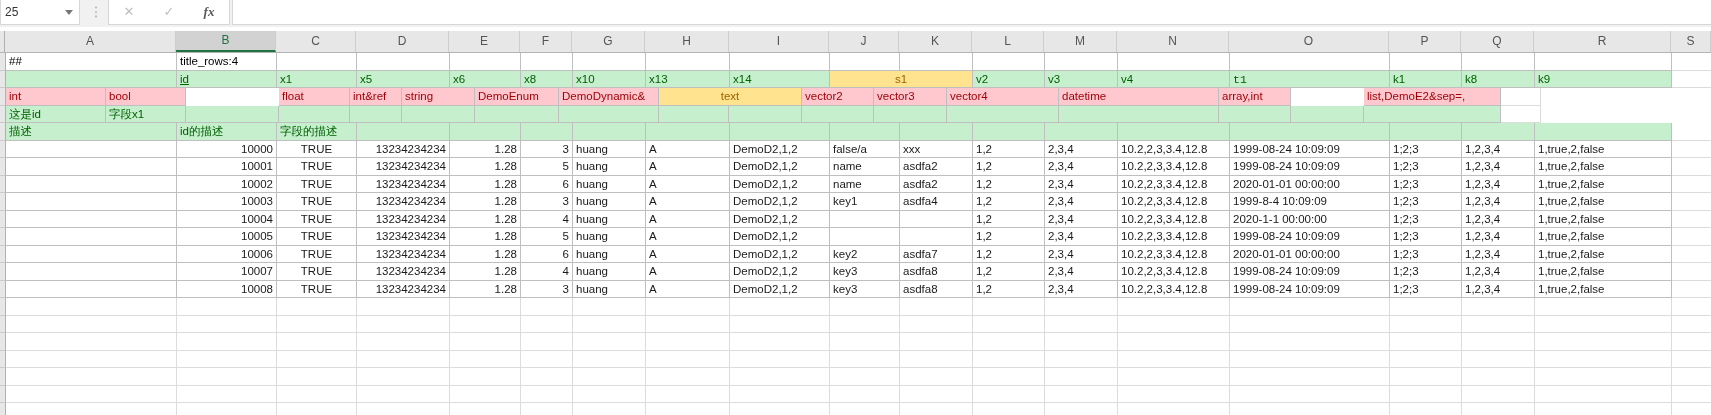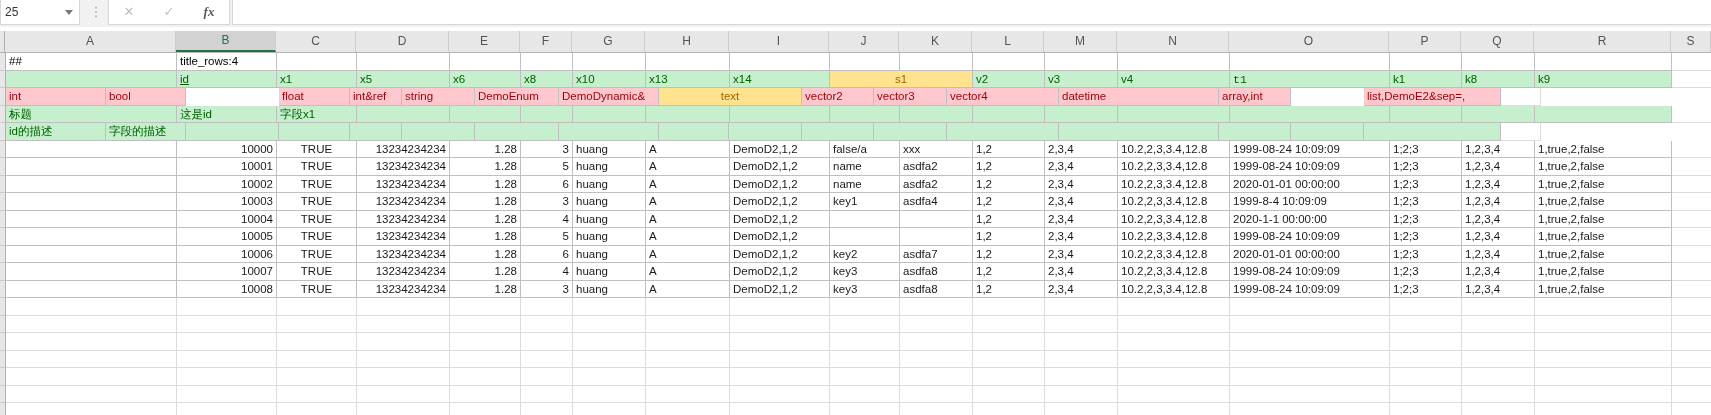--- a/index.html
+++ b/index.html
@@ -147,21 +147,20 @@
       <div class="c tbl pink" style="width: 73px;">vector3</div>
       <div class="c tbl pink" style="width: 112px;">vector4</div>
       <div class="c tbl pink" style="width: 160px;">datetime</div>
       <div class="c tbl pink" style="width: 72px;">array,int</div>
       <div class="c tbl pink" style="width: 73px; margin-top: 36px;">map,int,int</div>
       <div class="c tbl pink" style="width: 137px;">list,DemoE2&amp;sep=,</div>
       <div class="c out" style="width: 40px;"></div>
     </div>
     <div class="row">
       <div class="rowhdr"></div>
-      <div class="c tbl green" style="width: 171px;">标题</div>
       <div class="c tbl green" style="width: 100px;">这是id</div>
       <div class="c tbl green" style="width: 80px;">字段x1</div>
       <div class="c tbl green" style="width: 93px;"></div>
       <div class="c tbl green" style="width: 71px;"></div>
       <div class="c tbl green" style="width: 52px;"></div>
       <div class="c tbl green" style="width: 73px;"></div>
       <div class="c tbl green" style="width: 84px;"></div>
       <div class="c tbl green" style="width: 100px;"></div>
       <div class="c tbl green" style="width: 70px;"></div>
       <div class="c tbl green" style="width: 73px;"></div>
@@ -169,20 +168,21 @@
       <div class="c tbl green" style="width: 73px;"></div>
       <div class="c tbl green" style="width: 112px;"></div>
       <div class="c tbl green" style="width: 160px;"></div>
       <div class="c tbl green" style="width: 72px;"></div>
       <div class="c tbl green" style="width: 73px;"></div>
       <div class="c tbl green" style="width: 137px;"></div>
       <div class="c out" style="width: 40px;"></div>
     </div>
     <div class="row">
       <div class="rowhdr"></div>
+      <div class="c tbl green" style="width: 171px;">描述</div>
       <div class="c tbl green" style="width: 100px;">id的描述</div>
       <div class="c tbl green" style="width: 80px;">字段的描述</div>
       <div class="c tbl green" style="width: 93px;"></div>
       <div class="c tbl green" style="width: 71px;"></div>
       <div class="c tbl green" style="width: 52px;"></div>
       <div class="c tbl green" style="width: 73px;"></div>
       <div class="c tbl green" style="width: 84px;"></div>
       <div class="c tbl green" style="width: 100px;"></div>
       <div class="c tbl green" style="width: 70px;"></div>
       <div class="c tbl green" style="width: 73px;"></div>

